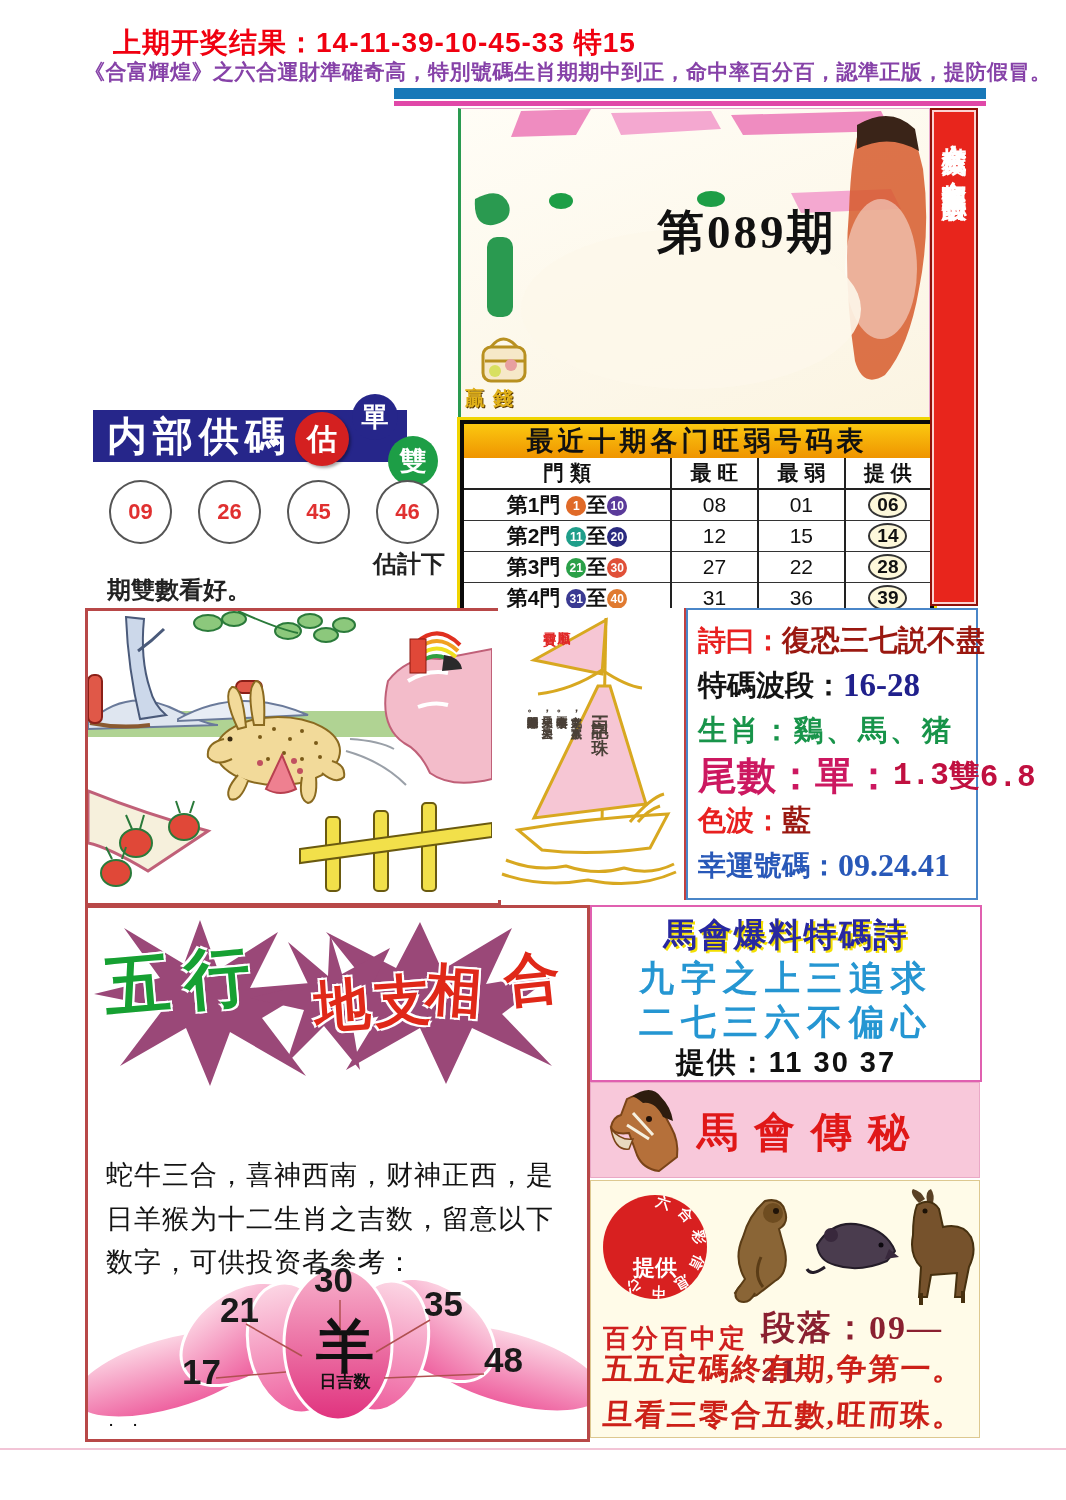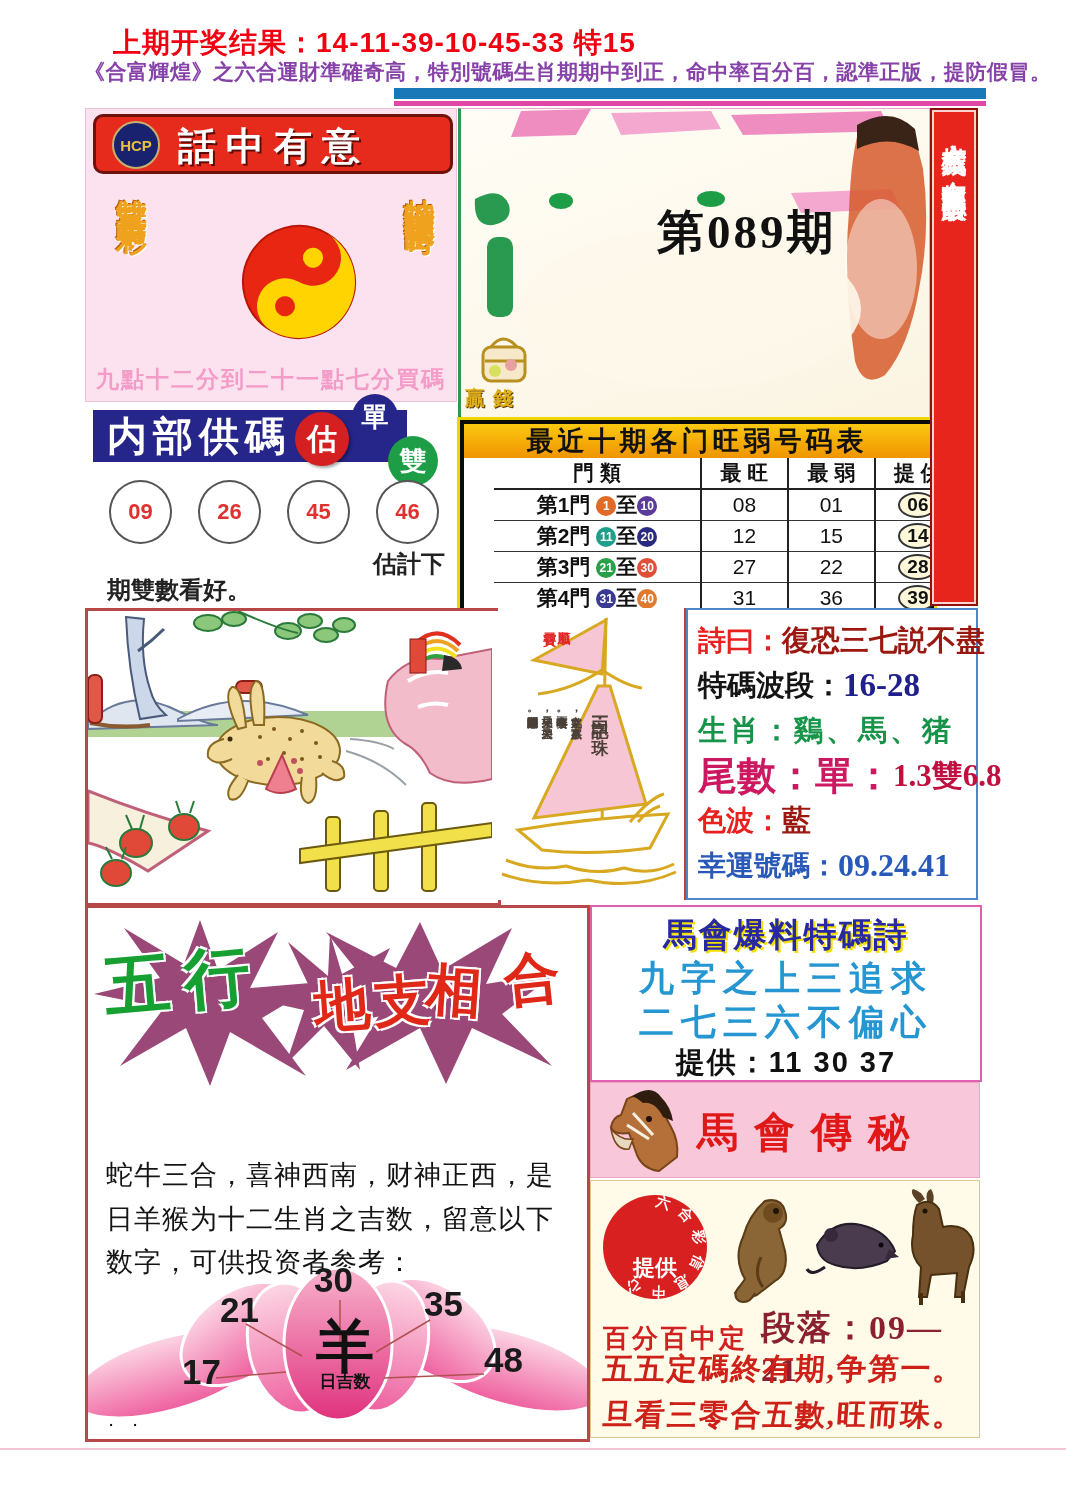--- a/index.html
+++ b/index.html
@@ -55,21 +55,21 @@
        border:1px solid #e6a8cc;border-left:3px solid #2a9a50;}
   .issue{position:absolute;left:196px;top:92px;font-size:47px;font-weight:bold;color:#111;letter-spacing:3px;}
   .win{position:absolute;left:4px;top:276px;font-size:20px;font-weight:bold;color:#e0b018;
        letter-spacing:8px;text-shadow:1px 1px 0 #5a3a00;}
 
   
   .tbl{left:460px;top:420px;width:466px;height:184px;background:#fff;border:4px solid #0a0a0a;
        outline:3px solid #f0d400;}
   .tbl-title{height:34px;background:linear-gradient(#fbc810,#ef9400);display:flex;align-items:center;
              justify-content:center;font-size:27px;font-weight:bold;color:#111;letter-spacing:4px;}
-  .tbl table{border-collapse:collapse;width:100%;margin-left:30px;}
+  .tbl table{border-collapse:collapse;width:100%;}
   .tbl th{font-size:21px;color:#111;border-bottom:2px solid #222;height:26px;font-weight:bold;}
   .tbl td{font-size:21px;color:#111;text-align:center;border-bottom:1px solid #333;height:23px;}
   .colsep{border-right:2px solid #222;}
   .door{color:#e0309a;font-weight:bold;font-size:21px;white-space:nowrap;}
   .rc{display:inline-flex;width:20px;height:20px;border-radius:50%;color:#fff;font-size:12px;
       font-weight:bold;align-items:center;justify-content:center;vertical-align:2px;}
   .f1{background:#e06a28}.t1{background:#5a3a9a}.f2{background:#1f9e8a}.t2{background:#2a2a80}
   .f3{background:#2aa048}.t3{background:#e05038}.f4{background:#3a3a92}.t4{background:#e07a30}
   .f5{background:#6a4aa0}.t5{background:#2ab060}
   .gong{display:inline-block;border:2px solid #333;border-radius:50%;background:#fdf8da;
@@ -92,21 +92,21 @@
   .sailtext .sm{font-size:11px;line-height:1.15;margin-left:2px;}
   .tips{left:686px;top:608px;width:292px;height:292px;background:#fff;border:2px solid #4a86c8;
         box-sizing:border-box;padding:8px 10px;}
   .tips .row{height:45px;display:flex;align-items:center;white-space:nowrap;}
   .lab-red{color:#e82020;font-size:28px;font-weight:bold;}
   .val-maroon{color:#9a1810;font-size:29px;font-weight:bold;}
   .lab-blk{color:#141414;font-size:29px;font-weight:bold;}
   .val-navy{color:#20208c;font-size:33px;font-weight:bold;}
   .grn{color:#18944a;font-size:29px;font-weight:bold;letter-spacing:3px;}
   .crim{color:#cc1860;font-size:39px;font-weight:bold;}
-  .crim2{color:#c01040;font-size:31px;font-weight:bold;}
+  .crim2{color:#c01040;font-size:31px;font-weight:bold;font-family:Liberation Mono, monospace;}
   .blue{color:#2858b8;font-size:28px;font-weight:bold;}
 
   
   .bl{left:85px;top:905px;width:499px;height:531px;background:#fff;border:3px solid #b84848;}
   .burst-wrap{position:absolute;left:2px;top:6px;width:492px;height:190px;}
   .wx1{position:absolute;left:14px;top:22px;font-size:66px;font-weight:bold;color:#16a032;
        letter-spacing:14px;transform:rotate(-5deg);text-shadow:2px 2px 0 #fff,-2px -2px 0 #fff,2px -2px 0 #fff,-2px 2px 0 #fff;}
   .wxr{position:absolute;font-weight:bold;color:#e02818;
        text-shadow:2px 2px 0 #fff,-2px -2px 0 #fff,2px -2px 0 #fff,-2px 2px 0 #fff;}
   .wx2{left:224px;top:52px;font-size:56px;transform:rotate(-4deg);letter-spacing:4px;}
@@ -146,39 +146,20 @@
 </head>
 <body>
 
 <div id="page">
 
   <div class="abs top-result">上期开奖结果：14-11-39-10-45-33 特15</div>
   <div class="abs slogan serif">《合富輝煌》之六合運財準確奇高，特別號碼生肖期期中到正，命中率百分百，認準正版，提防假冒。</div>
   <div class="abs bar-blue"></div>
   <div class="abs bar-pink"></div>
 
-  <div class="abs box1">
-    <div class="box1-head">
-      <div class="box1-logo">HCP</div>
-      <div class="box1-title serif">話中有意</div>
-    </div>
-    <div class="abs vtext box1-left serif">雙字可爲君中彩</div>
-    <div class="abs vtext box1-right serif">特聊今期緊合時</div>
-    <div class="abs yy">
-      <svg width="122" height="122" viewBox="0 0 122 122">
-        <g transform="rotate(30 61 61)">
-          <circle cx="61" cy="61" r="56" fill="#e82612" stroke="#b81608" stroke-width="2"></circle>
-          <path d="M61,5 a56,56 0 0 1 0,112 a28,28 0 0 1 0,-56 a28,28 0 0 0 0,-56 z" fill="#ffd400"></path>
-          <circle cx="61" cy="33" r="10" fill="#ffd400"></circle>
-          <circle cx="61" cy="89" r="10" fill="#e82612"></circle>
-        </g>
-      </svg>
-    </div>
-    <div class="abs box1-note">九點十二分到二十一點七分買碼</div>
-  </div>
 
   <div class="abs box2">
     <div class="nb-banner">
       <span class="nb-title serif">内部供碼</span>
     </div>
     <div class="badge b-gu serif">估</div>
     <div class="badge b-dan serif">單</div>
     <div class="badge b-shuang serif">雙</div>
     <div class="numrow">
       <div class="numcircle">09</div>

